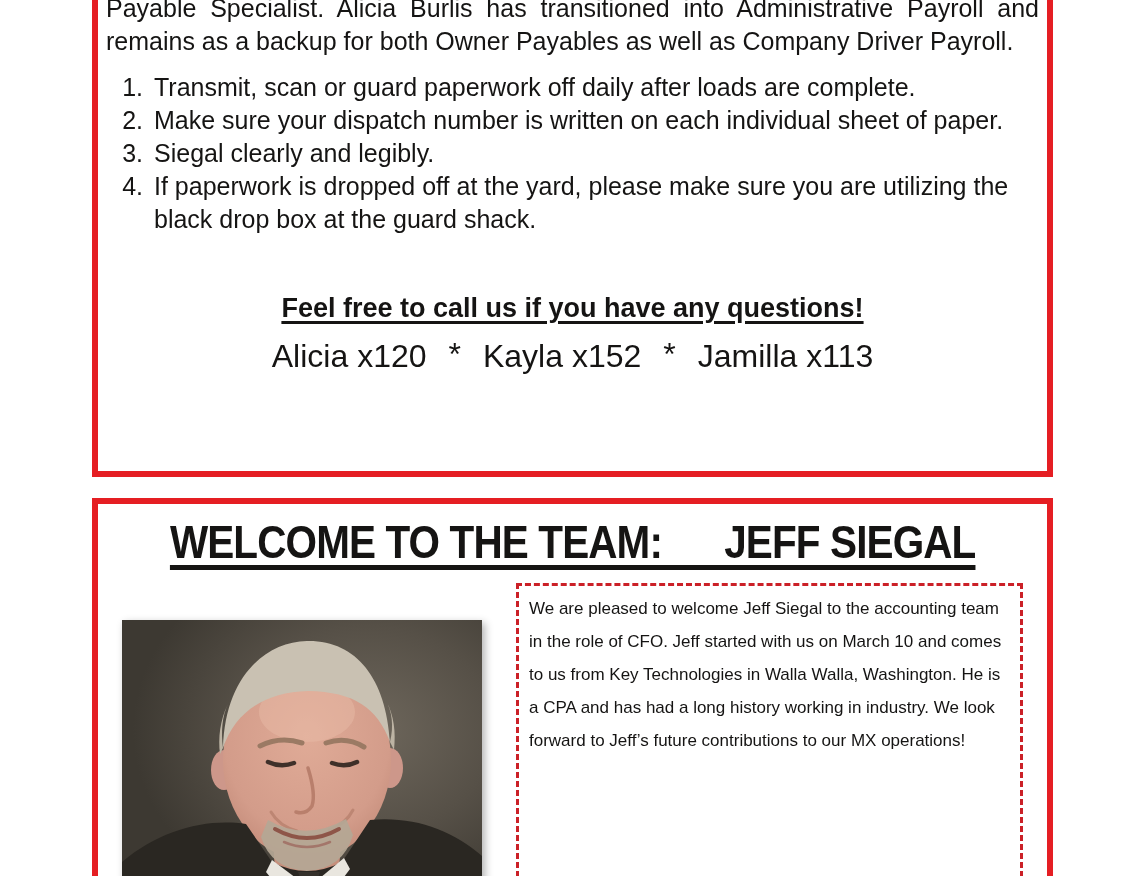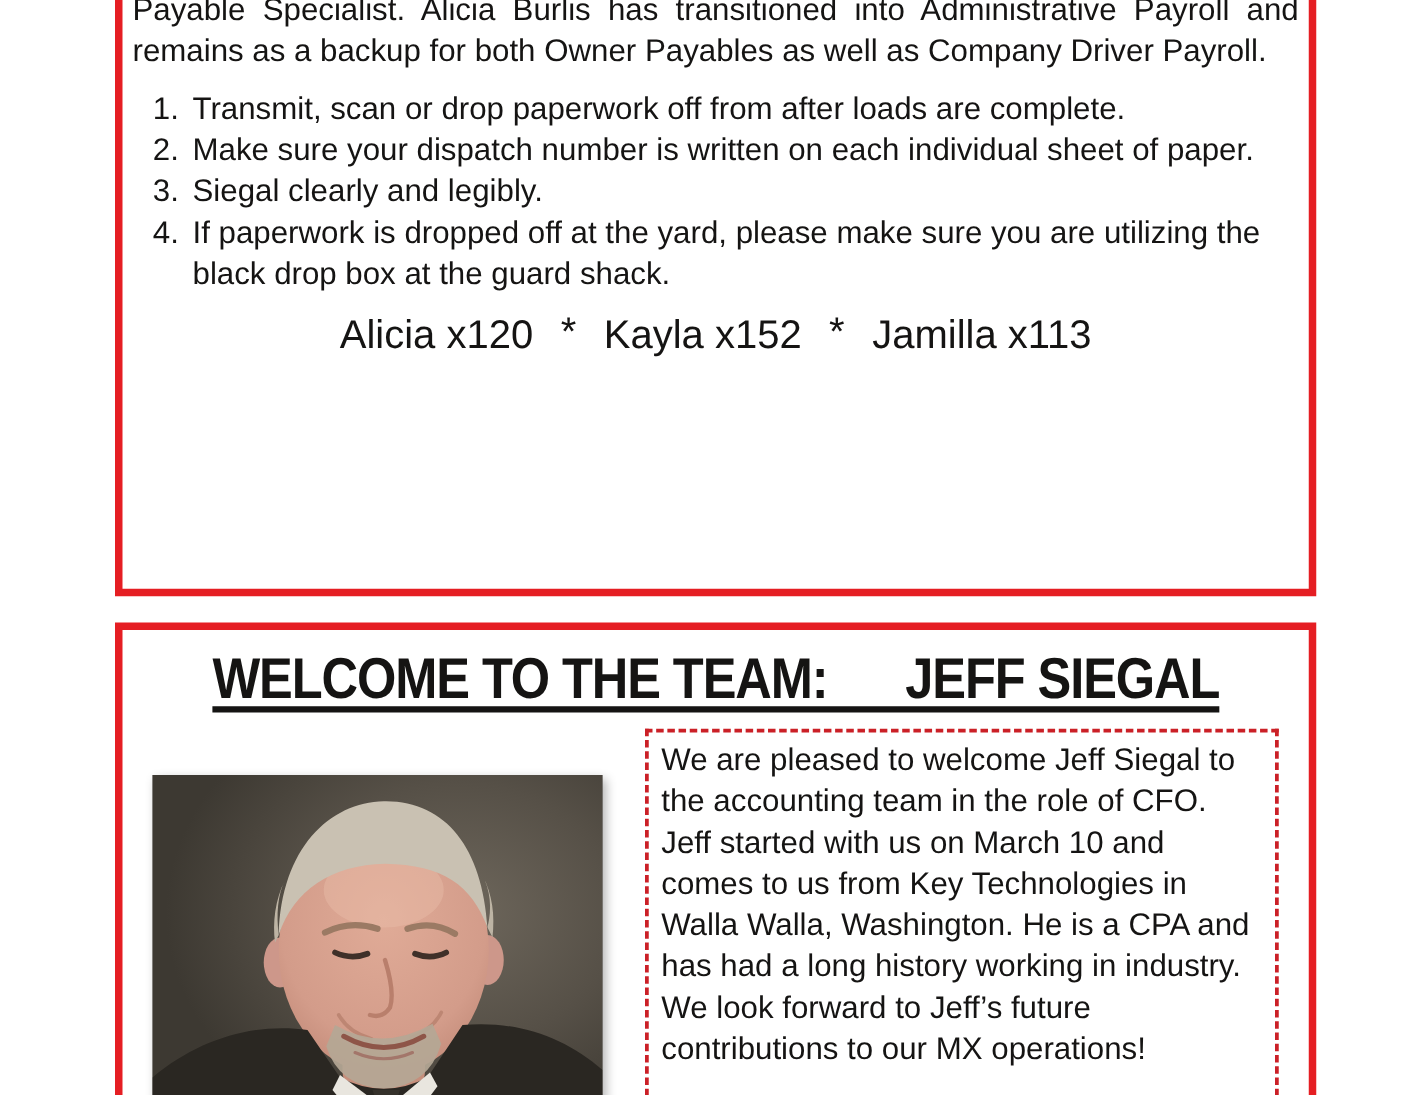--- a/index.html
+++ b/index.html
@@ -101,39 +101,40 @@
     left:516px;top:583px;
     width:507px;height:330px;
     box-sizing:border-box;
     border:3px dashed var(--dashed-red);
     padding:6px 10px;
     background:#fff;
     text-align:left;
   }
   .welcome-paragraph{
     margin:0;
-    font-size:25px;line-height:33px;
+    font-size:17px;line-height:33px;
   }
 </style>
 </head>
 <body>
 
 <div class="page">
 
   <section class="payroll-box">
     <p class="intro">Payable Specialist. Alicia Burlis has transitioned into Administrative Payroll and remains as a backup for both Owner Payables as well as Company Driver Payroll.</p>
 
 
     <ol class="notes-list">
-      <li>Transmit, scan or drop paperwork off from after loads are complete.</li>
+      <li>Transmit, scan or guard paperwork off daily after loads are complete.</li>
       <li>Make sure your dispatch number is written on each individual sheet of paper.</li>
       <li>Siegal clearly and legibly.</li>
       <li>If paperwork is dropped off at the yard, please make sure you are utilizing the black drop box at the guard shack.</li>
     </ol>
 
+    <h3 class="call-heading">Feel free to call us if you have any questions!</h3>
 
     <p class="contacts-line">
       <span>Alicia x120</span><span class="contact-sep">*</span><span>Kayla x152</span><span class="contact-sep">*</span><span>Jamilla x113</span>
     </p>
   </section>
 
   <section class="welcome-box">
     <h2 class="welcome-heading"><span class="squeeze">WELCOME TO THE TEAM:      JEFF SIEGAL</span></h2>
   </section>
 

